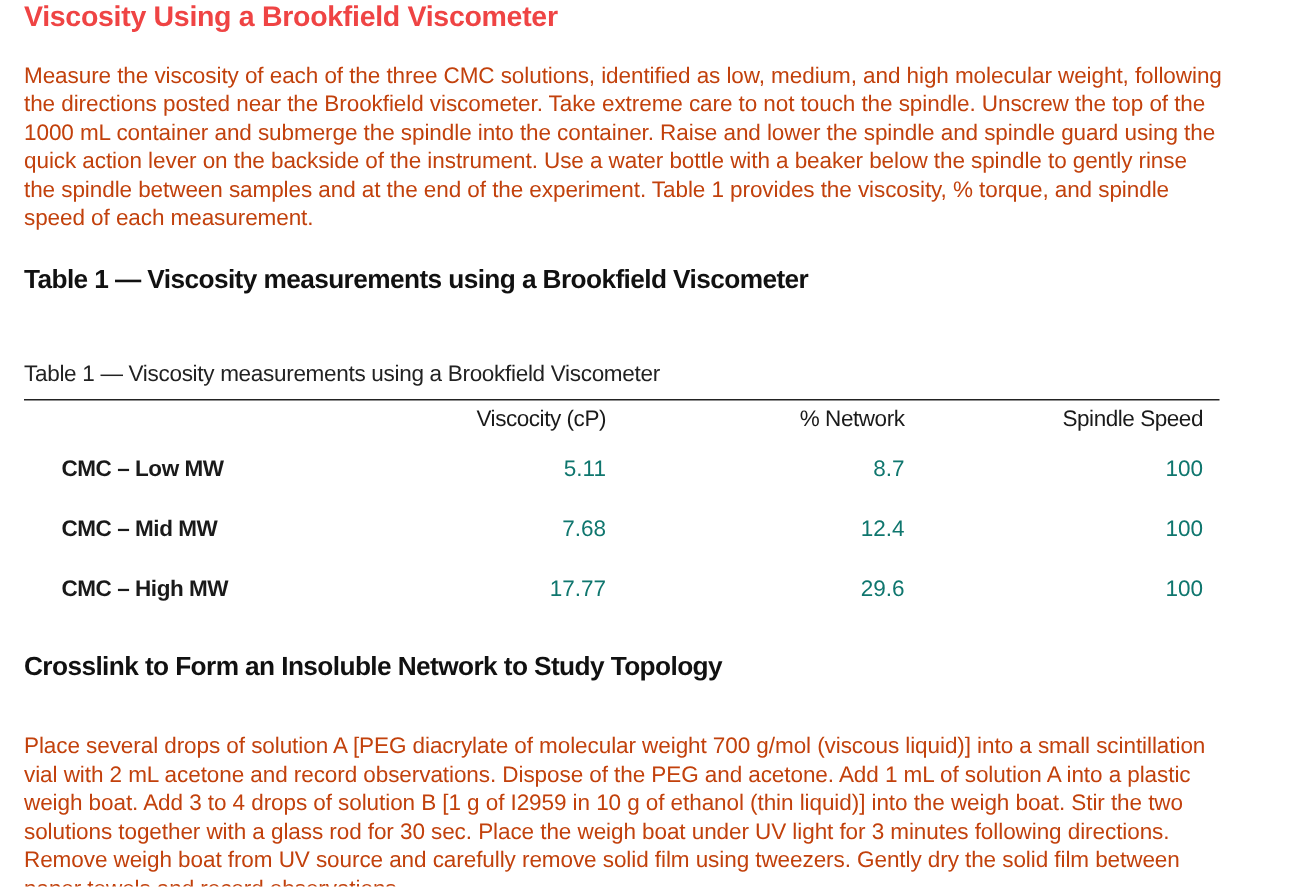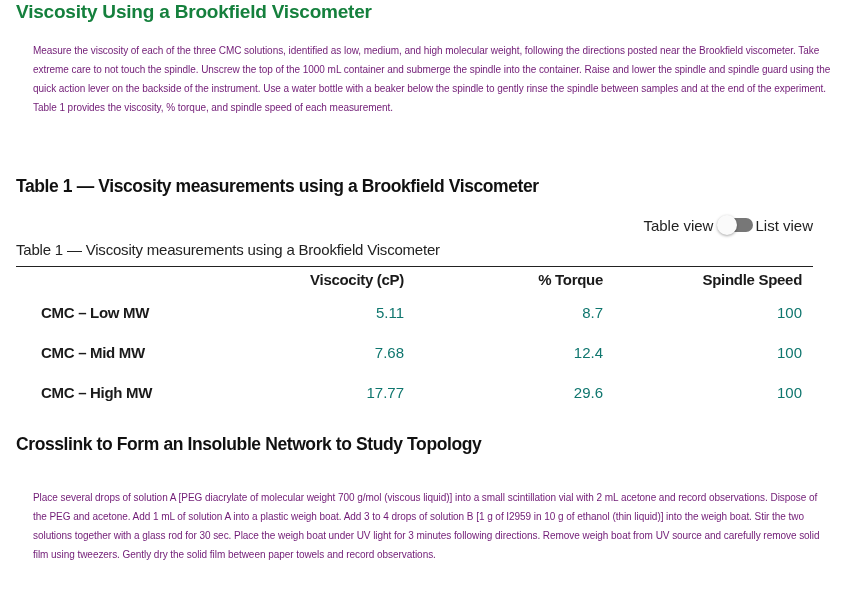--- a/index.html
+++ b/index.html
@@ -4,28 +4,27 @@
   <style>
     * { box-sizing: border-box; margin: 0; padding: 0; }
     html, body {
       width: 867px; height: 591px; overflow: hidden;
       background: #ffffff; color: #1a1a1a;
       font-family: "Liberation Sans", "DejaVu Sans", sans-serif;
     }
     .page { position: relative; width: 867px; height: 591px; }
     .h1 {
       position: absolute; left: 16px; top: 0px;
-      font-size: 19px; font-weight: bold; color: #15803d;
+      font-size: 19px; font-weight: bold; color: #ef4444;
       letter-spacing: -0.2px; line-height: 24px;
     }
     .para {
       position: absolute; left: 16px; width: 800px;
-      font-size: 10px; line-height: 19px; color: #701a75;
+      font-size: 15px; line-height: 19px; color: #c2410c;
       letter-spacing: -0.05px;
-      margin-left: 17px;
     }
     .p1 { top: 41px; }
     .h2 {
       position: absolute; left: 16px; top: 175px;
       font-size: 17.5px; font-weight: bold; color: #111;
       letter-spacing: -0.4px; line-height: 22px;
     }
     .toggle-wrap {
       position: absolute; right: 54px; top: 215px;
       display: flex; align-items: center; font-size: 15px; color: #222;
@@ -51,54 +50,46 @@
       border-top: 1.5px solid #222;
     }
     .row { position: relative; height: 40px; font-size: 15px; }
     .row.head { height: 26px; }
     .cell { position: absolute; top: 0; line-height: 26px; }
     .row.body .cell { line-height: 40px; }
     .c0 { left: 25px; font-weight: bold; letter-spacing: -0.3px; }
     .c1 { right: 409px; text-align: right; }
     .c2 { right: 210px; text-align: right; }
     .c3 { right: 11px; text-align: right; margin-left: 45px; }
-    .row.head .cell { font-weight: bold; letter-spacing: -0.3px; }
+    .row.head .cell { font-weight: normal; letter-spacing: -0.3px; }
     .row.body .c1, .row.body .c2, .row.body .c3 { color: #0f766e; }
     .h3 {
       position: absolute; left: 16px; top: 433px;
       font-size: 17.5px; font-weight: bold; color: #111;
       letter-spacing: -0.4px; line-height: 22px;
     }
     .p2 { top: 488px; }
   </style>
 </head>
 <body>
 
 <div class="page">
   <h1 class="h1">Viscosity Using a Brookfield Viscometer</h1>
   <p class="para p1">Measure the viscosity of each of the three CMC solutions, identified as low, medium, and high molecular weight, following the directions posted near the Brookfield viscometer. Take extreme care to not touch the spindle. Unscrew the top of the 1000 mL container and submerge the spindle into the container. Raise and lower the spindle and spindle guard using the quick action lever on the backside of the instrument. Use a water bottle with a beaker below the spindle to gently rinse the spindle between samples and at the end of the experiment. Table 1 provides the viscosity, % torque, and spindle speed of each measurement.</p>
 
   <h2 class="h2">Table 1 — Viscosity measurements using a Brookfield Viscometer</h2>
 
-  <div class="toggle-wrap">
-    <span>Table view</span>
-    <div class="toggle">
-      <div class="track"></div>
-      <div class="thumb"></div>
-    </div>
-    <span>List view</span>
-  </div>
 
   <div class="caption">Table 1 — Viscosity measurements using a Brookfield Viscometer</div>
 
   <div class="table">
     <div class="row head">
       <span class="cell c0"></span>
       <span class="cell c1">Viscocity (cP)</span>
-      <span class="cell c2">% Torque</span>
+      <span class="cell c2">% Network</span>
       <span class="cell c3">Spindle Speed</span>
     </div>
     <div class="row body">
       <span class="cell c0">CMC – Low MW</span>
       <span class="cell c1">5.11</span>
       <span class="cell c2">8.7</span>
       <span class="cell c3">100</span>
     </div>
     <div class="row body">
       <span class="cell c0">CMC – Mid MW</span>

